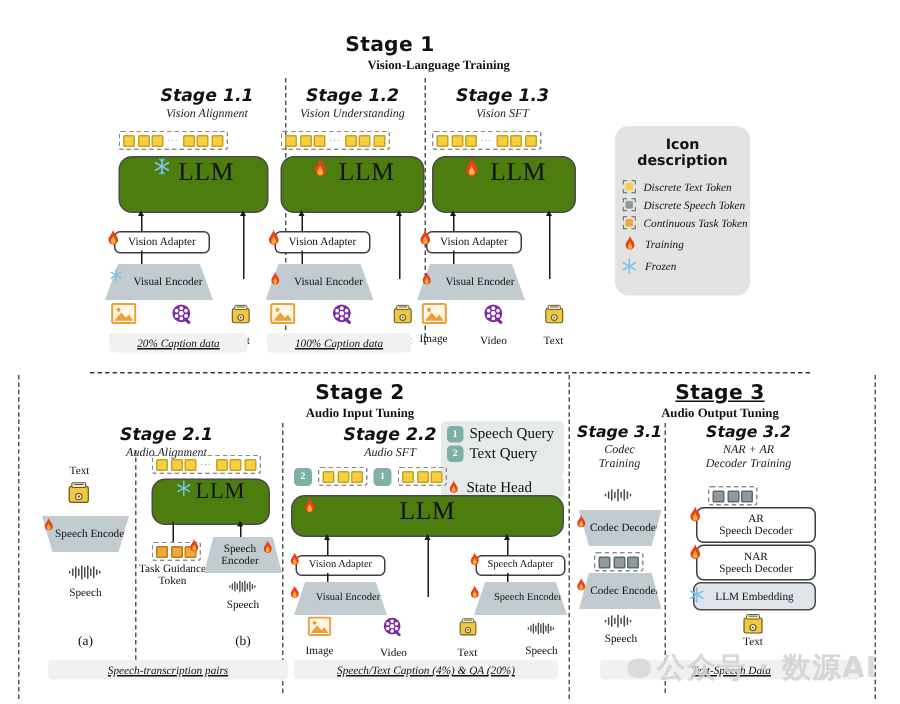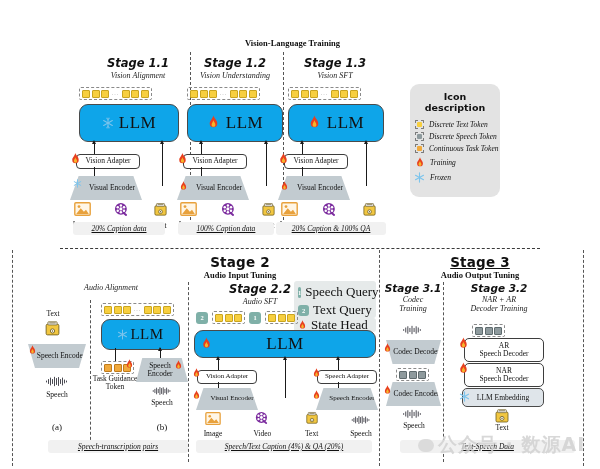--- a/index.html
+++ b/index.html
@@ -43,22 +43,22 @@
     font-style:italic;font-size:7.5px;text-align:center;color:#111;
     text-decoration:underline;white-space:nowrap;
   }
   .caption-box{
     background:#f1f1f1;border-radius:3px;
     display:flex;align-items:center;justify-content:center;
   }
 
   
   .llm-box{
-    background:#0ea5e9;border:1.3px solid #4a4a4a;border-radius:9px;
-    display:flex;align-items:center;justify-content:center;
+    background:#4d7c0f;border:1.3px solid #4a4a4a;border-radius:9px;
+    display:flex;align-items:flex-start;justify-content:center;
   }
   .llm-text{
     font-family:"Liberation Serif", serif;
     font-size:17px;color:#111;letter-spacing:.5px;
   }
   .llm-text.small{font-size:15px;}
   .white-box{
     background:#ffffff;border:1.1px solid #3d3d3d;border-radius:4px;
     display:flex;align-items:center;justify-content:center;
     font-family:"Liberation Serif", serif;font-size:7.5px;color:#111;
@@ -138,37 +138,38 @@
   .fire.sm{width:9px;height:11px;}
   .snow{width:12px;height:12px;}
   .snow.sm{width:9px;height:9px;}
   .wave{width:24px;height:11px;}
   .wave.sm{width:20px;height:10px;}
 
   .query-legend{
     background:#e6eaea;border-radius:3px;
   }
   .qrow{display:flex;align-items:center;gap:4px;}
-  .qlabel{font-family:"Liberation Serif",serif;font-size:13px;color:#111;white-space:nowrap;}
+  .qlabel{font-family:"Liberation Serif",serif;font-size:10px;color:#111;white-space:nowrap;}
 
   
   .watermark{
     font-family:"DejaVu Sans",sans-serif;
     font-size:19px;color:#d2d2d2;font-weight:bold;white-space:nowrap;
     letter-spacing:1px;
   }
   .wm-bubble{
     width:16px;height:13px;background:#d8d8d8;border-radius:7px;
   }
 </style>
 </head>
 <body>
 
 <div class="canvas">
 
+  <div class="abs stage-big" style="left:180px;top:22px;width:160px;">Stage 1</div>
   <div class="abs stage-sub" style="left:180px;top:38px;width:160px;text-align:right;">Vision-Language Training</div>
 
   <div class="abs dash-v" style="left:190px;top:52px;height:178px;"></div>
   <div class="abs dash-v" style="left:283px;top:52px;height:178px;"></div>
 
   <div class="abs" style="left:88px;top:56px;width:100px;">
     <div class="sub-stage">Stage 1.1</div>
     <div class="sub-stage-desc" style="margin-top:1px;">Vision Alignment</div>
   </div>
 
@@ -399,23 +400,20 @@
       <svg width="15" height="15" viewBox="0 0 24 24">
         <rect x="3" y="6" width="18" height="15" rx="2" fill="#f2c741" stroke="#6b5a1a" stroke-width="1.2"></rect>
         <rect x="5.5" y="2.5" width="13" height="4.5" rx="1" fill="#e9e9ee" stroke="#6b5a1a" stroke-width="1"></rect>
         <line x1="7.5" y1="4.2" x2="16.5" y2="4.2" stroke="#6b5a1a" stroke-width="1"></line>
         <circle cx="12" cy="15.5" r="3" fill="#fff" stroke="#6b5a1a" stroke-width="1.2"></circle>
         <circle cx="12" cy="15.5" r="1.1" fill="#6b5a1a"></circle>
       </svg>
       <div class="lbl" style="margin-top:1px;">Text</div>
     </div>
   </div>
-  <div class="abs caption-box" style="left:276px;top:222px;width:110px;height:13px;">
-    <span class="caption">20% Caption &amp; 100% QA</span>
-  </div>
 
   <div class="abs legend-box" style="left:410px;top:84px;width:90px;height:113px;">
     <div class="legend-title" style="margin-top:7px;">Icon</div>
     <div class="legend-title">description</div>
 
     <div class="legend-row" style="margin:6px 0 0 5px;">
       <span class="legend-swatch">
           <i style="background:#f7cf3f;"></i>
         </span>
       <span class="legend-label">Discrete Text Token</span>
@@ -458,20 +456,21 @@
 
   <div class="abs dash-v" style="left:379px;top:250px;height:216px;"></div>
 
   <div class="abs dash-v" style="left:188px;top:282px;height:180px;"></div>
 
   <div class="abs dash-v" style="left:90px;top:300px;height:150px;"></div>
 
   <div class="abs dash-v" style="left:12px;top:250px;height:216px;"></div>
 
   <div class="abs" style="left:46px;top:282px;width:130px;">
+    <div class="sub-stage">Stage 2.1</div>
     <div class="sub-stage-desc" style="margin-top:1px;">Audio Alignment</div>
   </div>
 
   <div class="abs lbl" style="left:35px;top:310px;width:36px;">Text</div>
   <svg class="abs" width="17" height="17" viewBox="0 0 24 24" style="left:44px;top:320px;">
     <rect x="3" y="6" width="18" height="15" rx="2" fill="#f2c741" stroke="#6b5a1a" stroke-width="1.2"></rect>
     <rect x="5.5" y="2.5" width="13" height="4.5" rx="1" fill="#e9e9ee" stroke="#6b5a1a" stroke-width="1"></rect>
     <line x1="7.5" y1="4.2" x2="16.5" y2="4.2" stroke="#6b5a1a" stroke-width="1"></line>
     <circle cx="12" cy="15.5" r="3" fill="#fff" stroke="#6b5a1a" stroke-width="1.2"></circle>
     <circle cx="12" cy="15.5" r="1.1" fill="#6b5a1a"></circle>
@@ -553,21 +552,21 @@
       <line x1="27" y1="2" x2="27" y2="18"></line>
         <line x1="31" y1="6" x2="31" y2="14"></line>
       <line x1="35" y1="3" x2="35" y2="17"></line>
         <line x1="39" y1="7" x2="39" y2="13"></line>
       <line x1="43" y1="9" x2="43" y2="11"></line>
     </g>
   </svg>
   <div class="abs lbl" style="left:144px;top:399px;width:36px;">Speech</div>
   <div class="abs lbl" style="left:144px;top:422px;width:36px;font-size:9px;">(b)</div>
 
-  <div class="abs caption-box" style="left:48px;top:440px;width:140px;height:13px;">
+  <div class="abs caption-box" style="left:32px;top:440px;width:160px;height:13px;">
     <span class="caption">Speech-transcription pairs</span>
   </div>
 
   <div class="abs" style="left:205px;top:282px;width:110px;">
     <div class="sub-stage">Stage 2.2</div>
     <div class="sub-stage-desc" style="margin-top:1px;">Audio SFT</div>
   </div>
 
   <div class="abs query-legend" style="left:294px;top:281px;width:82px;height:37px;padding:3px 4px;box-sizing:border-box;">
     <div class="qrow">

